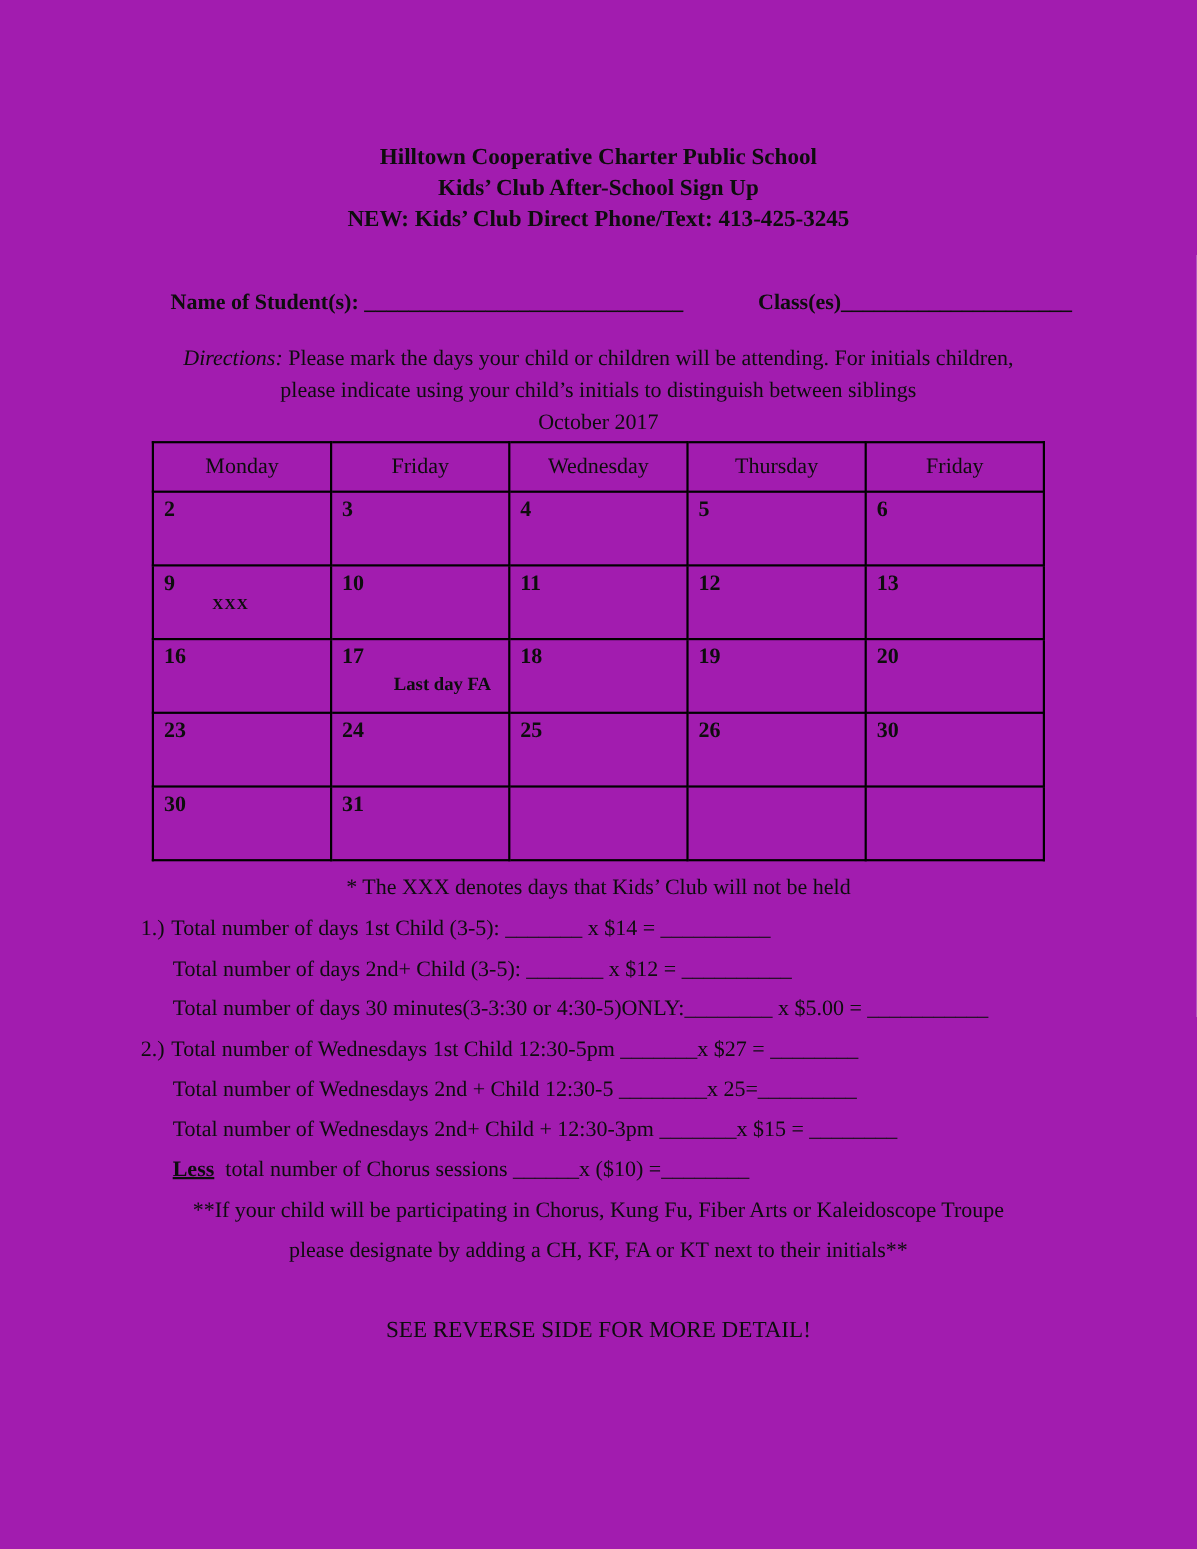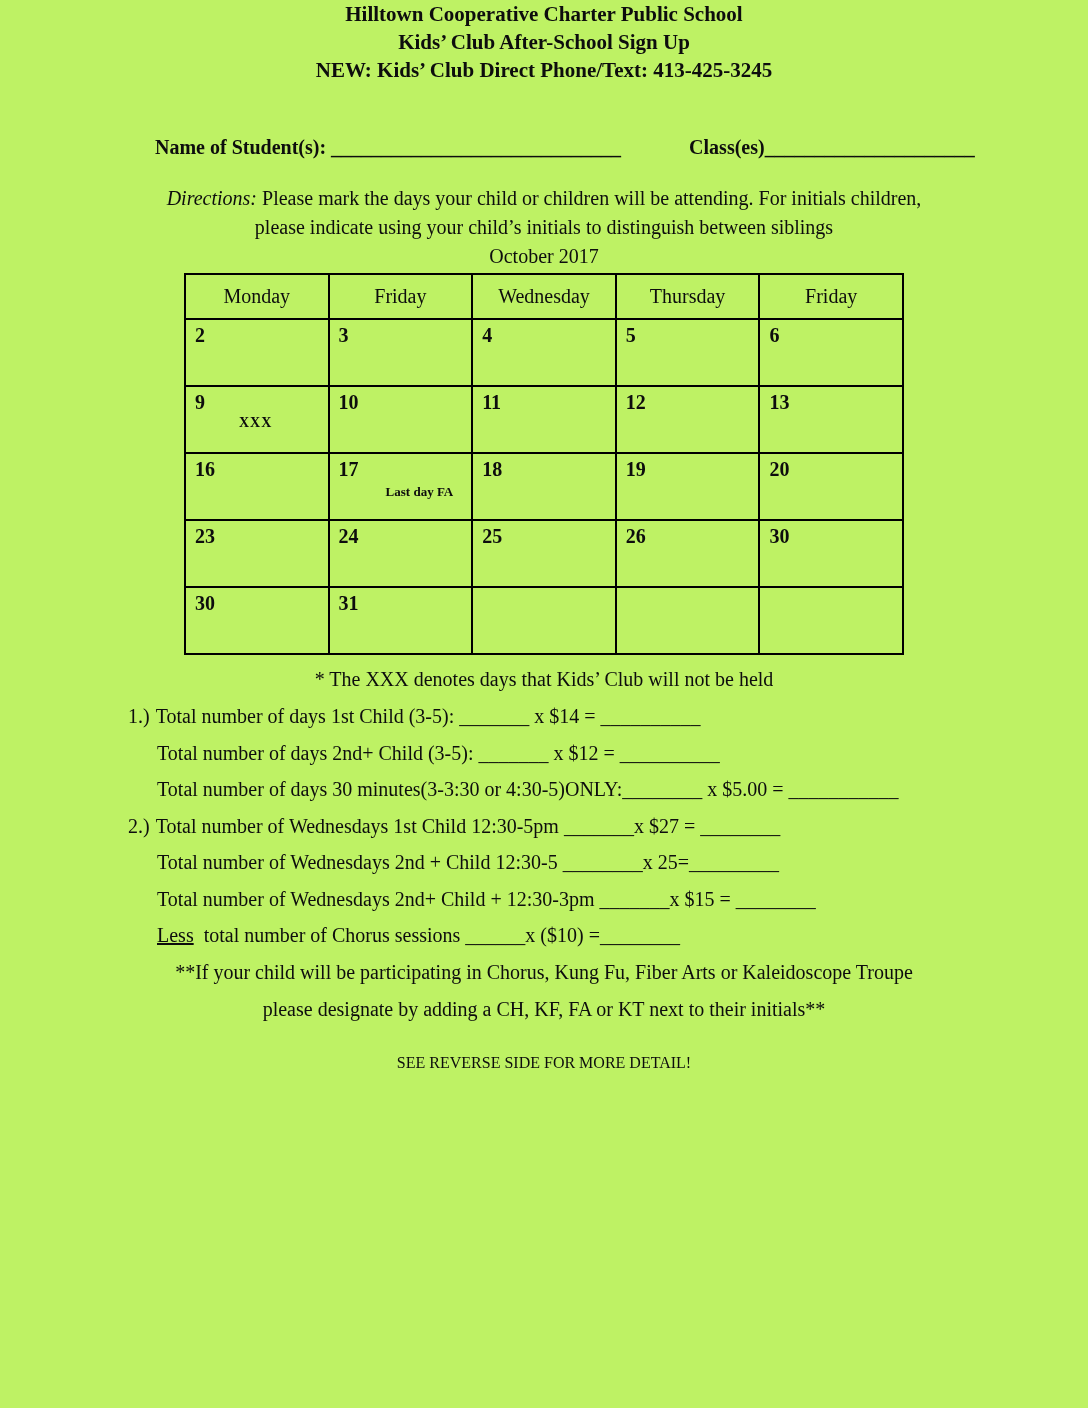--- a/index.html
+++ b/index.html
@@ -1,24 +1,25 @@
 <!DOCTYPE html>
 <html><head>
 <meta charset="utf-8">
 <style>
   * { margin: 0; padding: 0; box-sizing: border-box; }
   body { background: #e8e8e8; }
   .page {
     width: 1088px;
     height: 1408px;
     margin: 0 auto;
-    background: #bef264;
+    background: #a21caf;
     color: #0d0d0d;
     font-family: "Liberation Serif", "DejaVu Serif", serif;
     font-size: 20px;
+    padding-top: 128px;
     overflow: hidden;
   }
   .b  { font-weight: normal; }
   .i  { font-style: italic; }
   .center { text-align: center; }
   .pre { white-space: pre-wrap; }
 
   .doc-header { font-size: 21px; line-height: 28px; font-weight: bold; }
 
   .student-row {
@@ -26,21 +27,21 @@
     font-weight: bold;
     white-space: pre;
   }
   .class-label { margin-left: 68px; }
 
   .directions { line-height: 29px; margin-top: 2px; }
 
   .month-title { line-height: 29px; margin-top: 0; }
 
   table.calendar {
-    width: 720px;
+    width: 812px;
     margin: 2px auto 12px auto;
     border-collapse: collapse;
     table-layout: fixed;
   }
   table.calendar th, table.calendar td {
     border: 2px solid #000000;
     width: 20%;
     vertical-align: top;
     text-align: left;
   }
@@ -54,36 +55,36 @@
   .daynum { font-weight: bold; }
   .cell-note-xxx {
     font-weight: bold;
     font-size: 14px;
     margin-left: 44px;
     margin-top: 1px;
     letter-spacing: 1px;
   }
   .cell-note-small {
     font-weight: bold;
-    font-size: 13px;
+    font-size: 17px;
     margin-left: 47px;
     margin-top: 3px;
   }
 
   .footnote { line-height: 24px; margin-top: 1px; }
 
   .fees { margin: 7px 0 0 128px; }
   .fee-line { line-height: 36.5px; white-space: pre; }
   .fee-line .marker { margin-right: 6px; }
   .fee-indent { margin-left: 29px; }
-  .less-label { font-weight: normal; text-decoration: underline; }
+  .less-label { font-weight: bold; text-decoration: underline; }
 
   .participation { line-height: 37px; margin-top: 0; }
 
-  .doc-footer { margin-top: 26px; font-size: 16px; }
+  .doc-footer { margin-top: 40px; font-size: 21px; }
 </style>
 </head>
 <body>
 
 <div class="page">
 
   <div class="doc-header center">
     <div>Hilltown Cooperative Charter Public School</div>
     <div>Kids’ Club After-School Sign Up</div>
     <div>NEW: Kids’ Club Direct Phone/Text: 413-425-3245</div>

